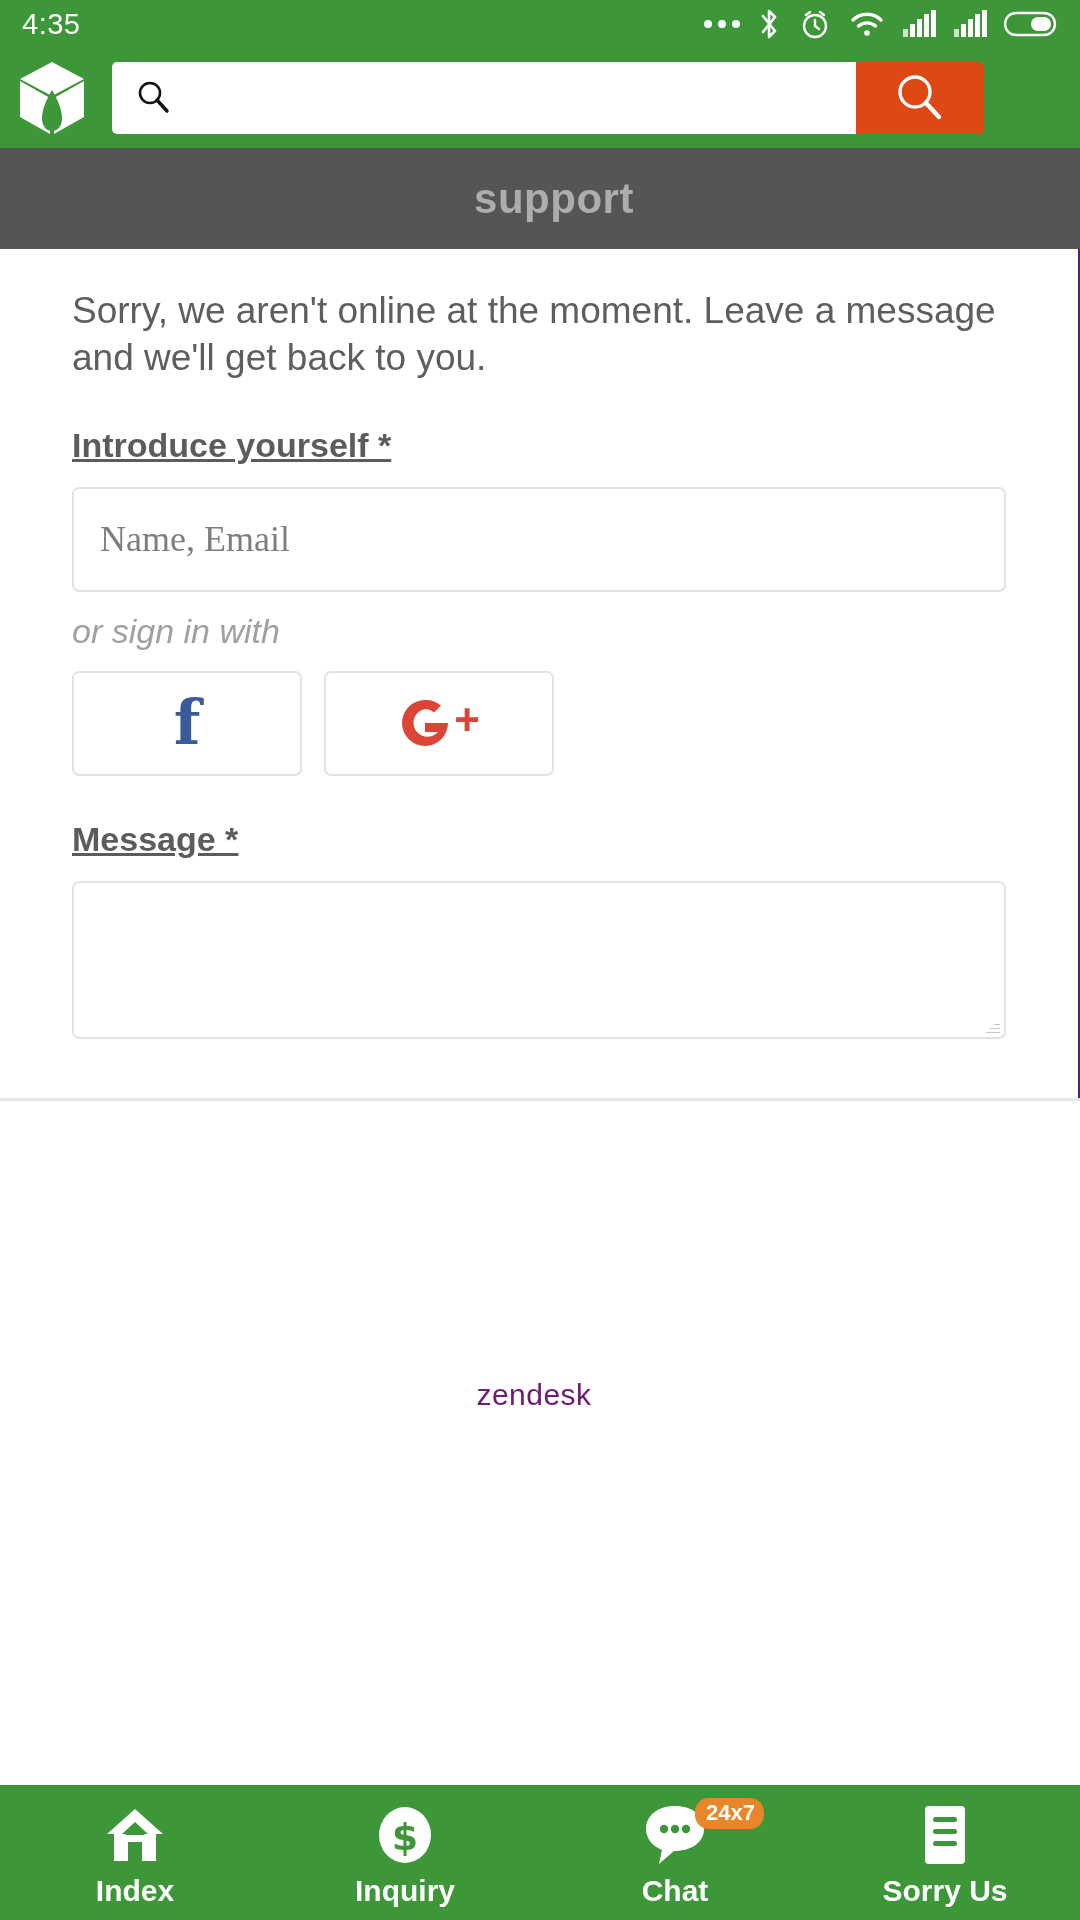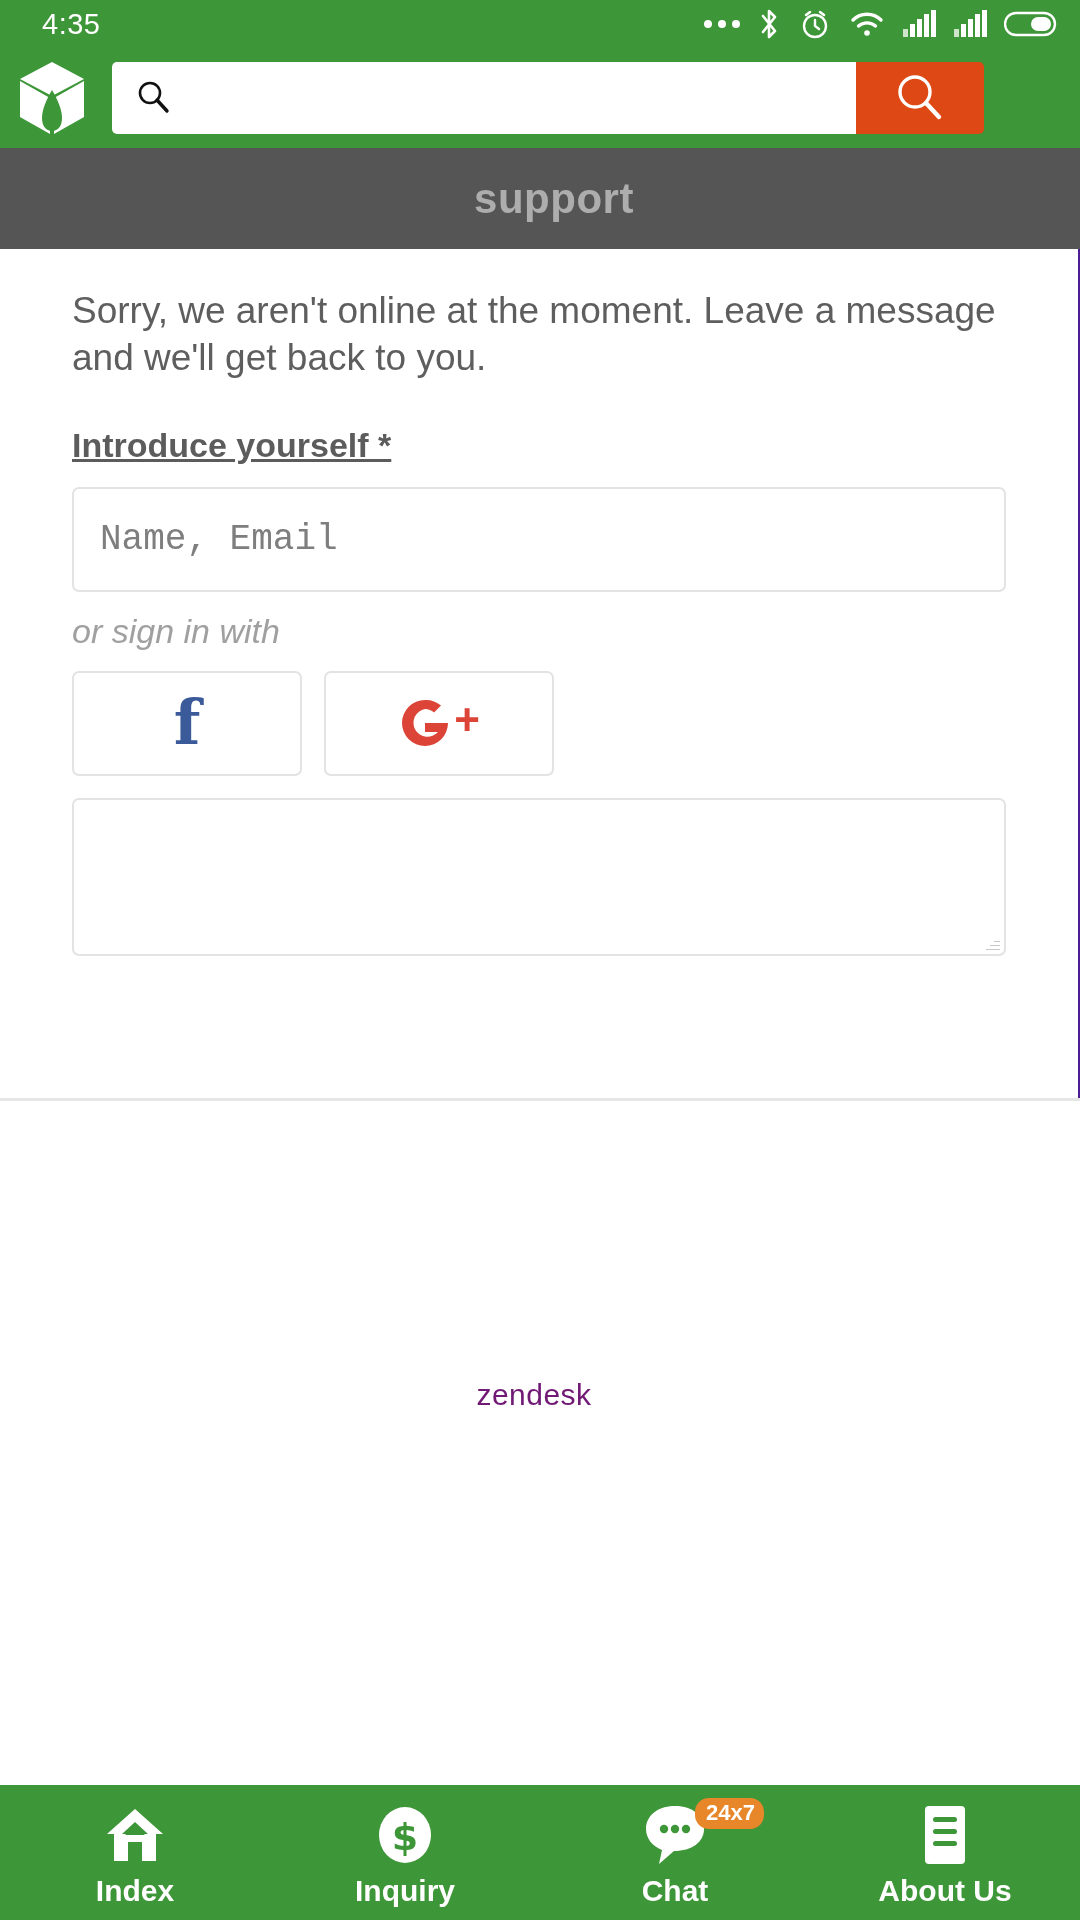--- a/index.html
+++ b/index.html
@@ -9,21 +9,21 @@
     font-family:"Liberation Sans", sans-serif;
     overflow:hidden;
   }
 
   
   .statusbar{
     position:absolute; left:0; top:0; width:1080px; height:48px;
     background:#3d9637; display:flex; align-items:center;
     padding:0 22px 0 22px;
   }
-  .clock{ color:#ffffff; font-size:29px; letter-spacing:0.5px;margin-left:20px; }
+  .clock{ color:#ffffff; font-size:29px; letter-spacing:0.5px; }
   .sb-right{ margin-left:auto; display:flex; align-items:center; gap:17px; }
   .sb-ico{ display:flex; align-items:center; justify-content:center; }
   .dots3{ display:flex; gap:6px; align-items:center; }
   .dots3 i{ width:8px;height:8px;border-radius:50%;background:#ffffff;display:block; }
 
   
   .appbar{
     position:absolute; left:0; top:48px; width:1080px; height:100px;
     background:#3d9637; display:flex; align-items:center;
   }
@@ -72,21 +72,21 @@
     margin:44px 0 0 72px;
     font-size:34px; font-weight:bold; color:#5c5c5c;text-decoration:underline;
   }
   .textinput{
     margin:22px 72px 0 72px; height:105px;
     border:2px solid #e3e3e3; border-radius:7px;
     background:#ffffff; display:flex; align-items:center; padding:0 26px;
   }
   .textinput input{
     border:0; outline:0; width:100%; background:transparent;
-    font-size:36px; color:#404040; font-family:Liberation Mono, monospace;
+    font-size:36px; color:#404040; font-family:Liberation Serif, serif;
   }
   .textinput input::placeholder{ color:#7e7e7e; opacity:1; }
   .signin-label{
     margin:20px 0 0 72px; font-size:34px; color:#a0a0a0;font-style:italic;
   }
   .social-row{
     margin:20px 0 0 72px; display:flex; gap:22px;
   }
   .social-btn{
     width:230px; height:105px; border:2px solid #e3e3e3; border-radius:7px;
@@ -249,20 +249,21 @@
     <div class="social-btn">
       <span class="gp-wrap">
         <svg width="54" height="54" viewBox="0 0 54 54">
             <path d="M27 4 A23 23 0 1 0 27 50 A23 23 0 0 0 50 27 L27 27 L27 36 L40 36 A14 14 0 1 1 27 13 A13.6 13.6 0 0 1 36 16.5 L43 9.6 A23 23 0 0 0 27 4 Z" fill="#db4437"></path>
           </svg>
         <span class="gp-plus">+</span>
       </span>
     </div>
   </div>
 
+  <div class="fieldlabel">Message *</div>
 
   <div class="msgarea">
     <span class="resize-grip">
       <i style="width:14px; bottom:0;"></i>
         <i style="width:10px; bottom:4px;"></i>
         <i style="width:6px; bottom:8px;"></i>
     </span>
   </div>
 
 </div>
@@ -308,16 +309,16 @@
 
   <div class="navitem">
     <span class="navicon">
       <svg width="50" height="60" viewBox="0 0 50 60">
           <rect x="5" y="1" width="40" height="58" rx="4" fill="#ffffff"></rect>
           <rect x="13" y="12" width="24" height="5" rx="2.5" fill="#3d9637"></rect>
           <rect x="13" y="24" width="24" height="5" rx="2.5" fill="#3d9637"></rect>
           <rect x="13" y="36" width="24" height="5" rx="2.5" fill="#3d9637"></rect>
         </svg>
     </span>
-    <span class="navlabel">About Us</span>
+    <span class="navlabel">Sorry Us</span>
   </div>
 
 </div>
 
 </body></html>

